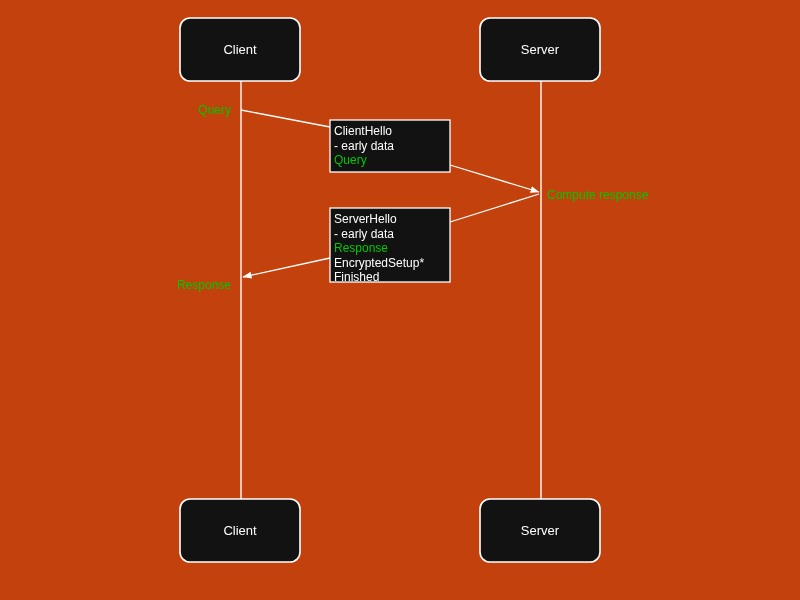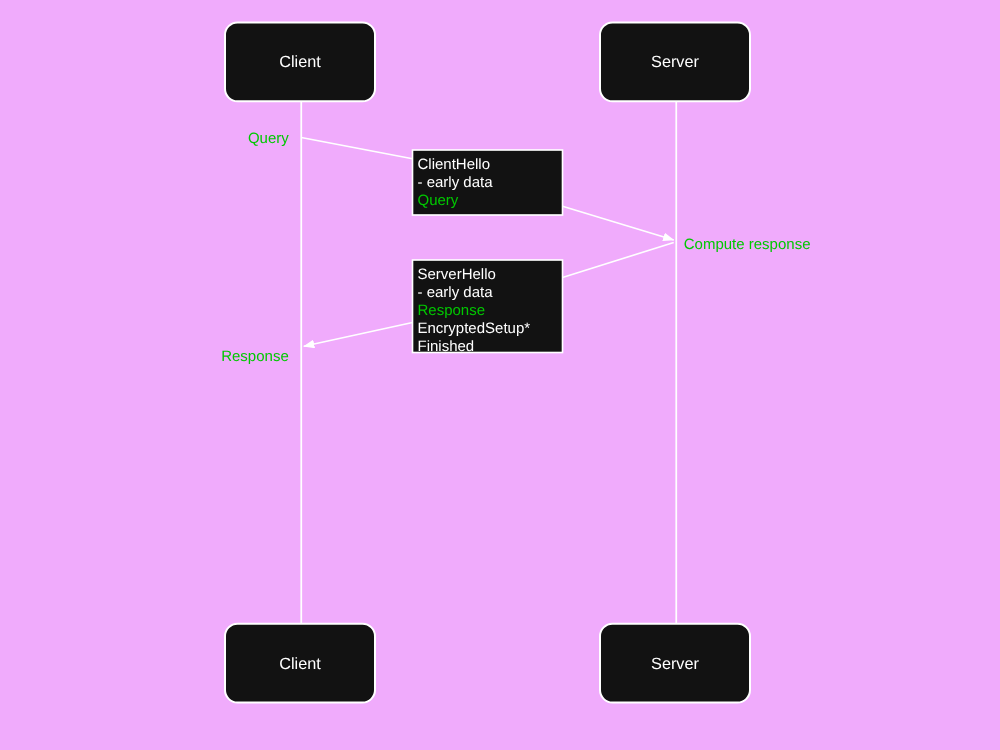--- a/index.html
+++ b/index.html
@@ -10,21 +10,21 @@
   body {
     width: 800px;
     height: 600px;
     overflow: hidden;
     font-family: "Liberation Sans", sans-serif;
   }
   #diagram-root {
     position: relative;
     width: 800px;
     height: 600px;
-    background: #f0abfc;
+    background: #c2410c;
   }
   svg.diagram-layer {
     position: absolute;
     left: 0;
     top: 0;
     width: 800px;
     height: 600px;
     display: block;
   }
   .participant-box {

